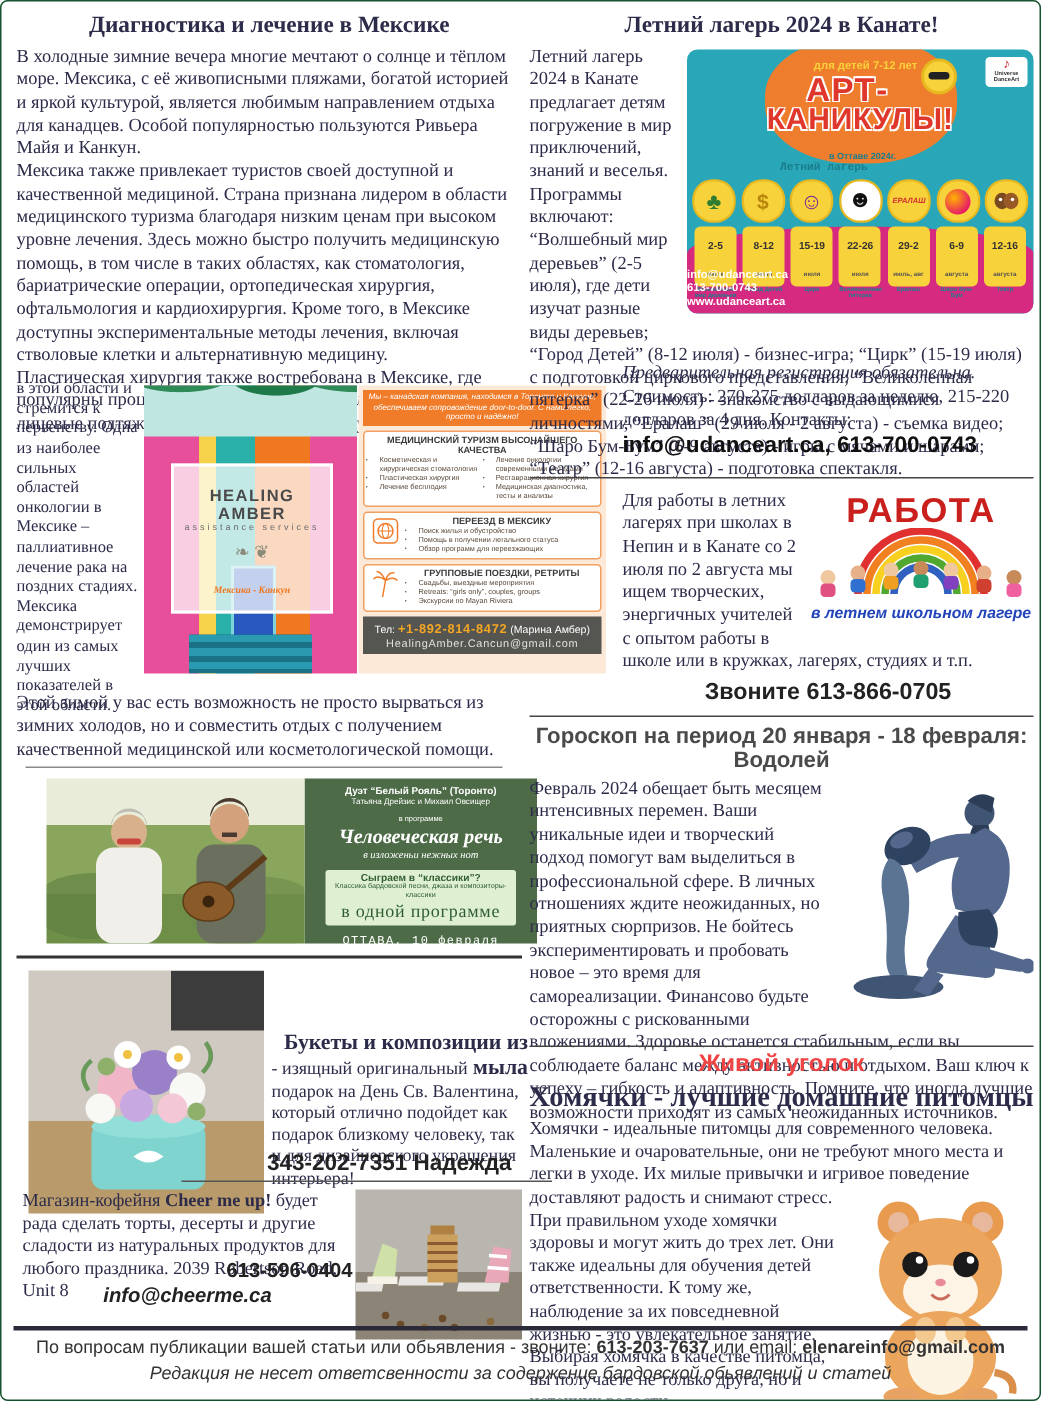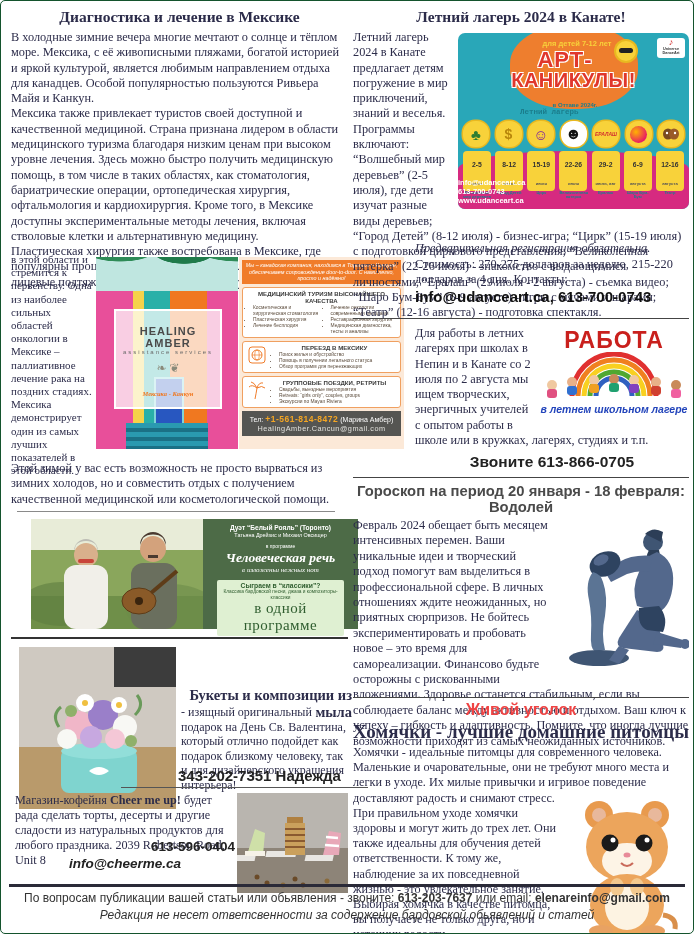--- a/index.html
+++ b/index.html
@@ -52,21 +52,21 @@
   .concert-photo{width:172px;height:110px;position:relative;overflow:hidden;background:linear-gradient(180deg,#e8ecd8 0 28%,#8aa65c 28% 70%,#6f8f49 70% 100%);}
   .concert-panel{width:155px;height:110px;background:#4d6b47;color:#fff;text-align:center;box-sizing:border-box;padding:5px 6px;}
   .cp1{font-family:"Liberation Sans",sans-serif;font-size:6.6px;font-weight:bold;}
   .cp2{font-family:"Liberation Sans",sans-serif;font-size:5.4px;margin-top:1px;}
   .cp3{font-family:"Liberation Sans",sans-serif;font-size:5px;margin-top:5px;}
   .cp-title{font-style:italic;font-size:13.5px;font-weight:bold;margin-top:1px;}
   .cp-sub{font-style:italic;font-size:7px;}
   .cp-box{background:#dff0d2;color:#2f5d2f;border-radius:2px;margin:6px 8px 0 8px;padding:2px;}
   .cpb1{font-family:"Liberation Sans",sans-serif;font-size:6.8px;font-weight:bold;}
   .cpb2{font-family:"Liberation Sans",sans-serif;font-size:4.8px;line-height:5.6px;}
-  .cpb3{font-size:15px;letter-spacing:.5px;}
+  .cpb3{font-size:12px;letter-spacing:.5px;}
   .cp-foot{font-family:"Liberation Mono","DejaVu Sans Mono",monospace;font-size:8px;margin-top:6px;letter-spacing:1px;}
 
   
   .soap-photo{position:absolute;left:18px;top:646px;width:157px;height:162px;overflow:hidden;background:linear-gradient(180deg,#cfc9c1 0 62%,#b99a6b 62% 100%);}
   .soap-title{position:absolute;left:180px;top:686px;width:171px;text-align:right;font-size:14.5px;font-weight:bold;}
   .soap-body{position:absolute;left:180px;top:704px;width:167px;font-size:12px;line-height:14.6px;}
   .soap-phone{position:absolute;left:170px;top:766px;width:177px;text-align:center;font-family:"Liberation Sans",sans-serif;font-size:15px;font-weight:bold;color:#222;}
 
   
   .cafe-text{position:absolute;left:14px;top:792px;width:220px;font-size:12.2px;line-height:15px;}
@@ -197,21 +197,21 @@
       <div style="flex:1">
         <h4>ГРУППОВЫЕ ПОЕЗДКИ, РЕТРИТЫ</h4>
         <ul>
           <li>Свадьбы, выездные мероприятия</li>
           <li>Retreats: “girls only”, couples, groups</li>
           <li>Экскурсии по Mayan Riviera</li>
         </ul>
       </div>
     </div>
     <div class="ha-foot">
-      <div><span>Тел: </span><span class="ph">+1-561-814-8472</span><span> (Марина Амбер)</span></div>
+      <div><span>Тел: </span><span class="ph">+1-892-814-8472</span><span> (Марина Амбер)</span></div>
       <div class="em">HealingAmber.Cancun@gmail.com</div>
     </div>
   </div>
 
   <div class="rule" style="left:16px;top:510px;width:318px;"></div>
 
   <div class="concert">
     <div class="concert-photo">
       <svg width="172" height="110" viewBox="0 0 172 110">
         <ellipse cx="30" cy="85" rx="40" ry="22" fill="#5e7d3f" opacity=".6"></ellipse>

